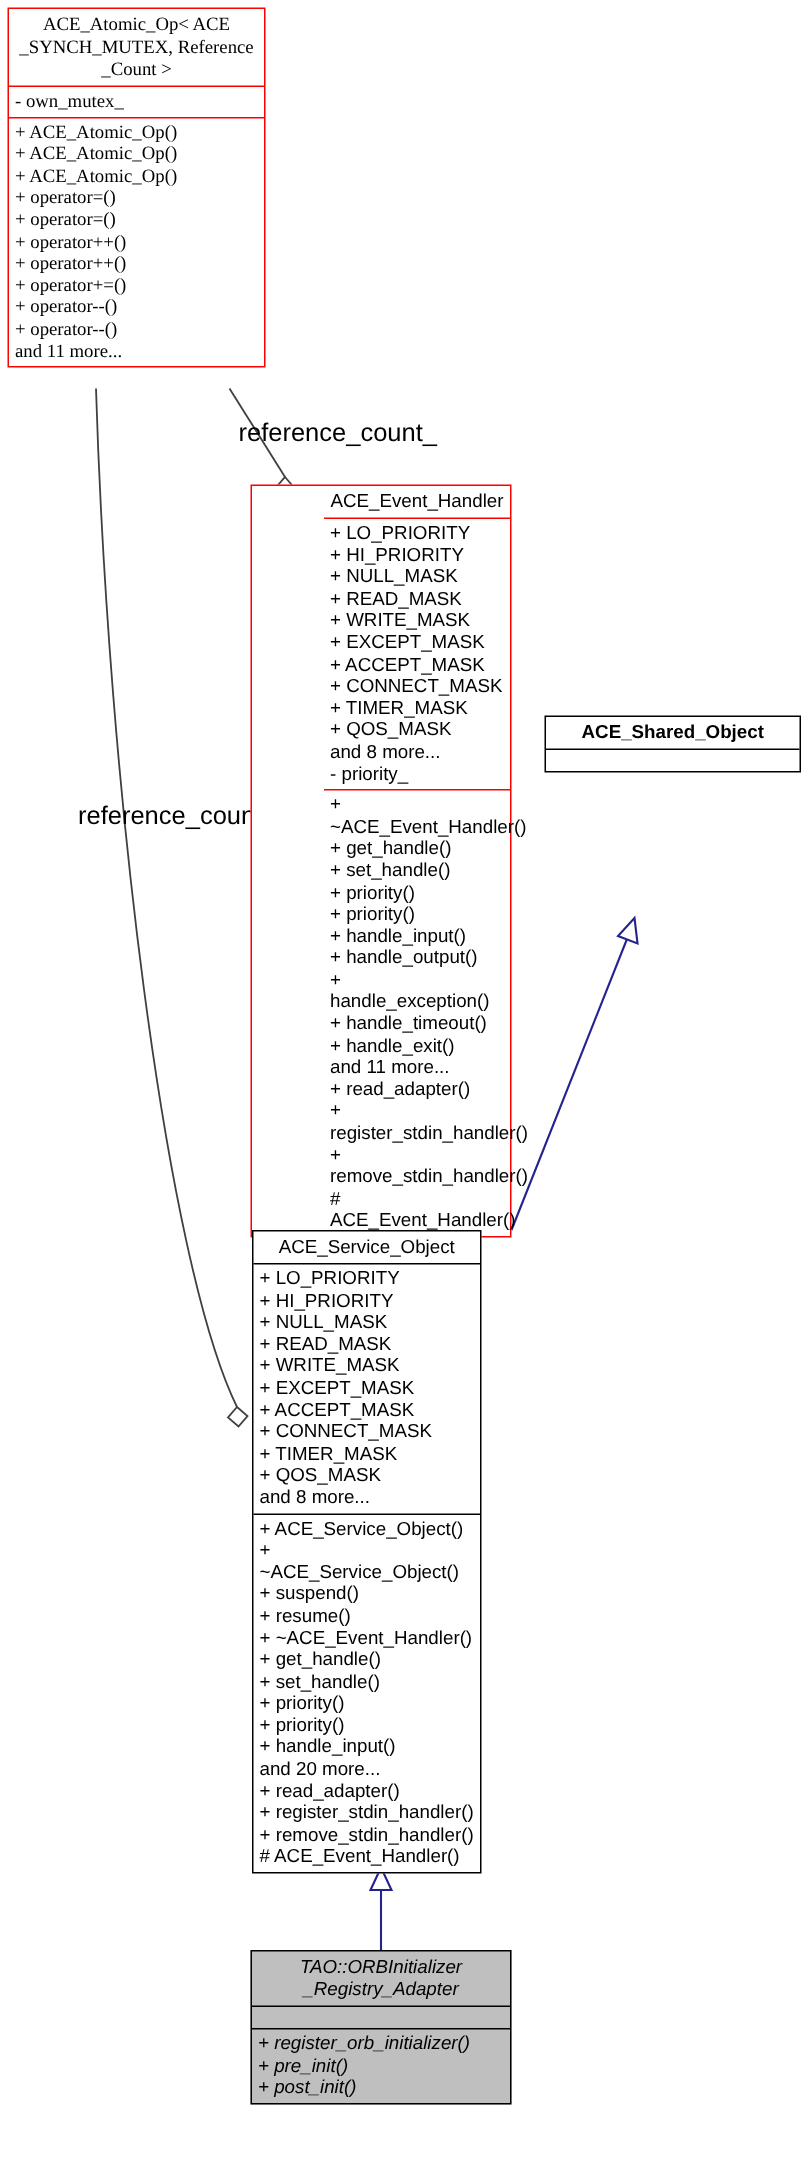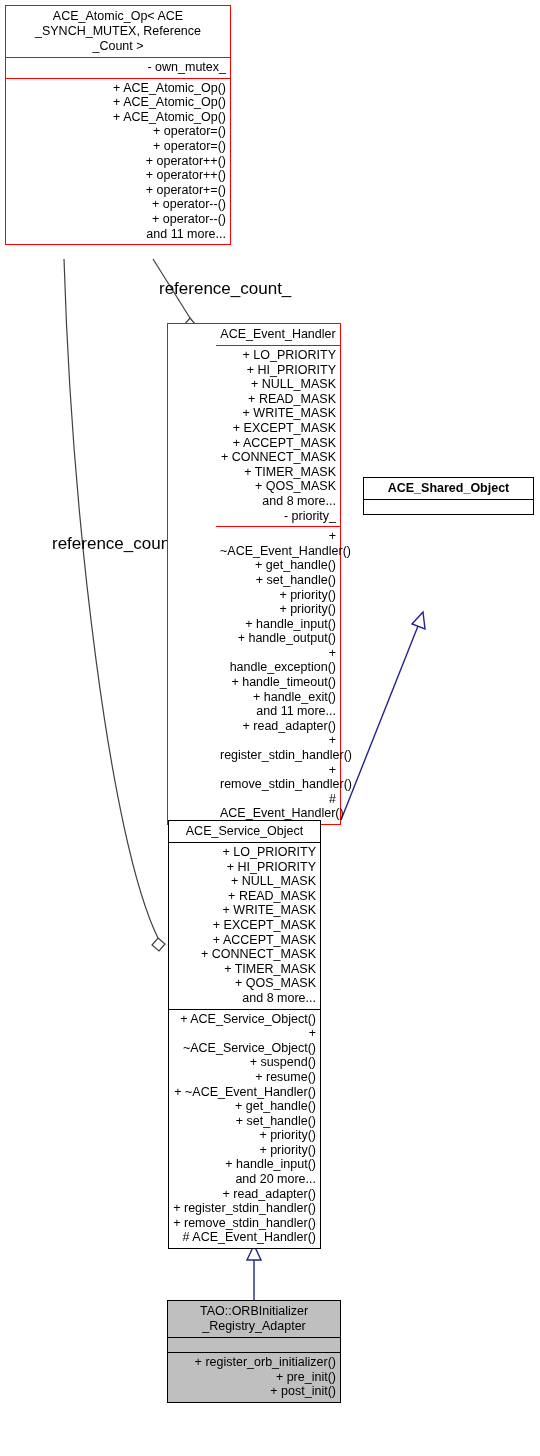--- a/index.html
+++ b/index.html
@@ -27,28 +27,28 @@
     position: absolute;
     box-sizing: border-box;
     background: #ffffff;
     border: 1px solid #000000;
   }
   .uml-box.red {
     border-color: #ff0000;
   }
   .uml-box.gray {
     background: #bfbfbf;
+    font-style: italic;
   }
   .compartment {
     box-sizing: border-box;
     padding: 2px 4px 3px 4px;
   }
   .compartment + .compartment {
     border-top: 1px solid #000000;
-    text-align: right;
   }
   .uml-box.red .compartment + .compartment {
     border-top-color: #ff0000;
   }
   .title-comp {
     text-align: center;
     padding-top: 3px;
     padding-bottom: 3px;
   }
   .title-comp .line {
@@ -106,21 +106,21 @@
 
     <g>
       <line x1="254" y1="1300" x2="254" y2="1259" stroke="#23238e" stroke-width="1.4"></line>
       <polygon points="254,1245 247,1260 261,1260" fill="#ffffff" stroke="#23238e" stroke-width="1.4"></polygon>
     </g>
   </svg>
 
   <div class="edge-label" style="left:159px; top:282px;">reference_count_</div>
   <div class="edge-label" style="left:52px; top:537px;">reference_count_</div>
 
-  <div class="uml-box red" style="left:5px; top:5px; width:226px;">
+  <div class="uml-box red" style="left:5px; top:5px; width:172px;font-family:Liberation Serif, serif;">
     <div class="compartment title-comp">
         <span class="line">ACE_Atomic_Op&lt; ACE</span>
         <span class="line">_SYNCH_MUTEX, Reference</span>
         <span class="line">_Count &gt;</span>
       </div>
     <div class="compartment">
         <span class="member">- own_mutex_</span>
       </div>
     <div class="compartment">
         <span class="member">+ ACE_Atomic_Op()</span>

